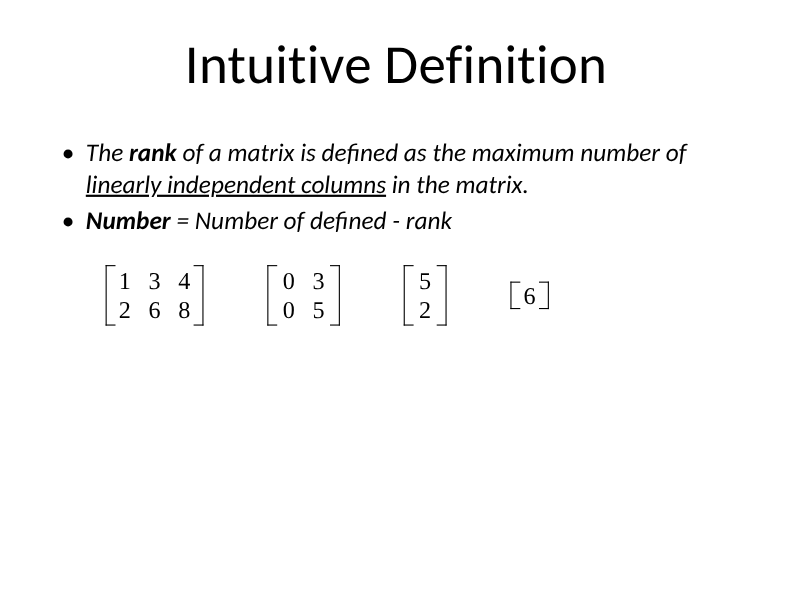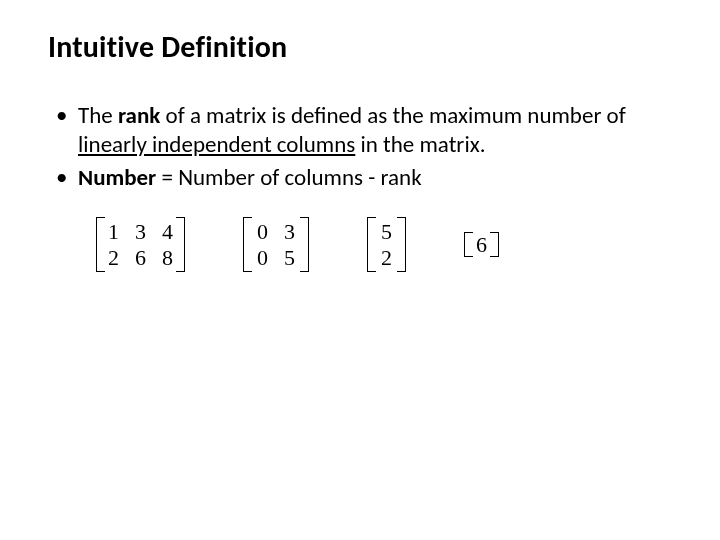--- a/index.html
+++ b/index.html
@@ -12,29 +12,31 @@
     color: #000;
   }
   .slide {
     box-sizing: border-box;
     width: 720px;
     height: 540px;
     padding: 28px 48px 0 48px;
     position: relative;
   }
   .title {
-    font-size: 30px;
-    font-weight: 700;
+    font-size: 50px;
+    font-weight: 400;
     margin: 0 0 36px 0;
     letter-spacing: 0.2px;
+    text-align: center;
   }
   ul.bullets {
     margin: 0;
     padding: 0 0 0 30px;
     list-style: none;
+    font-style: italic;
   }
   ul.bullets li {
     font-size: 23px;
     line-height: 1.25;
     margin: 0 0 4px 0;
     position: relative;
   }
   ul.bullets li::before {
     content: "•";
     position: absolute;
@@ -94,21 +96,21 @@
 
 <div class="slide">
 
   <h1 class="title">Intuitive Definition</h1>
 
   <ul class="bullets">
     <li>
       <span>The </span><span class="b">rank</span><span> of a matrix is defined as the maximum number of </span><span class="u">linearly independent columns</span><span> in the matrix.</span>
     </li>
     <li>
-      <span class="b">Number</span><span> = Number of columns - rank</span>
+      <span class="b">Number</span><span> = Number of defined - rank</span>
     </li>
   </ul>
 
   <div class="math-row">
 
     <div class="mwrap m1">
       <div class="br-l"></div>
       <div class="mcols">
         <div class="mcol">
           <span>1</span>

